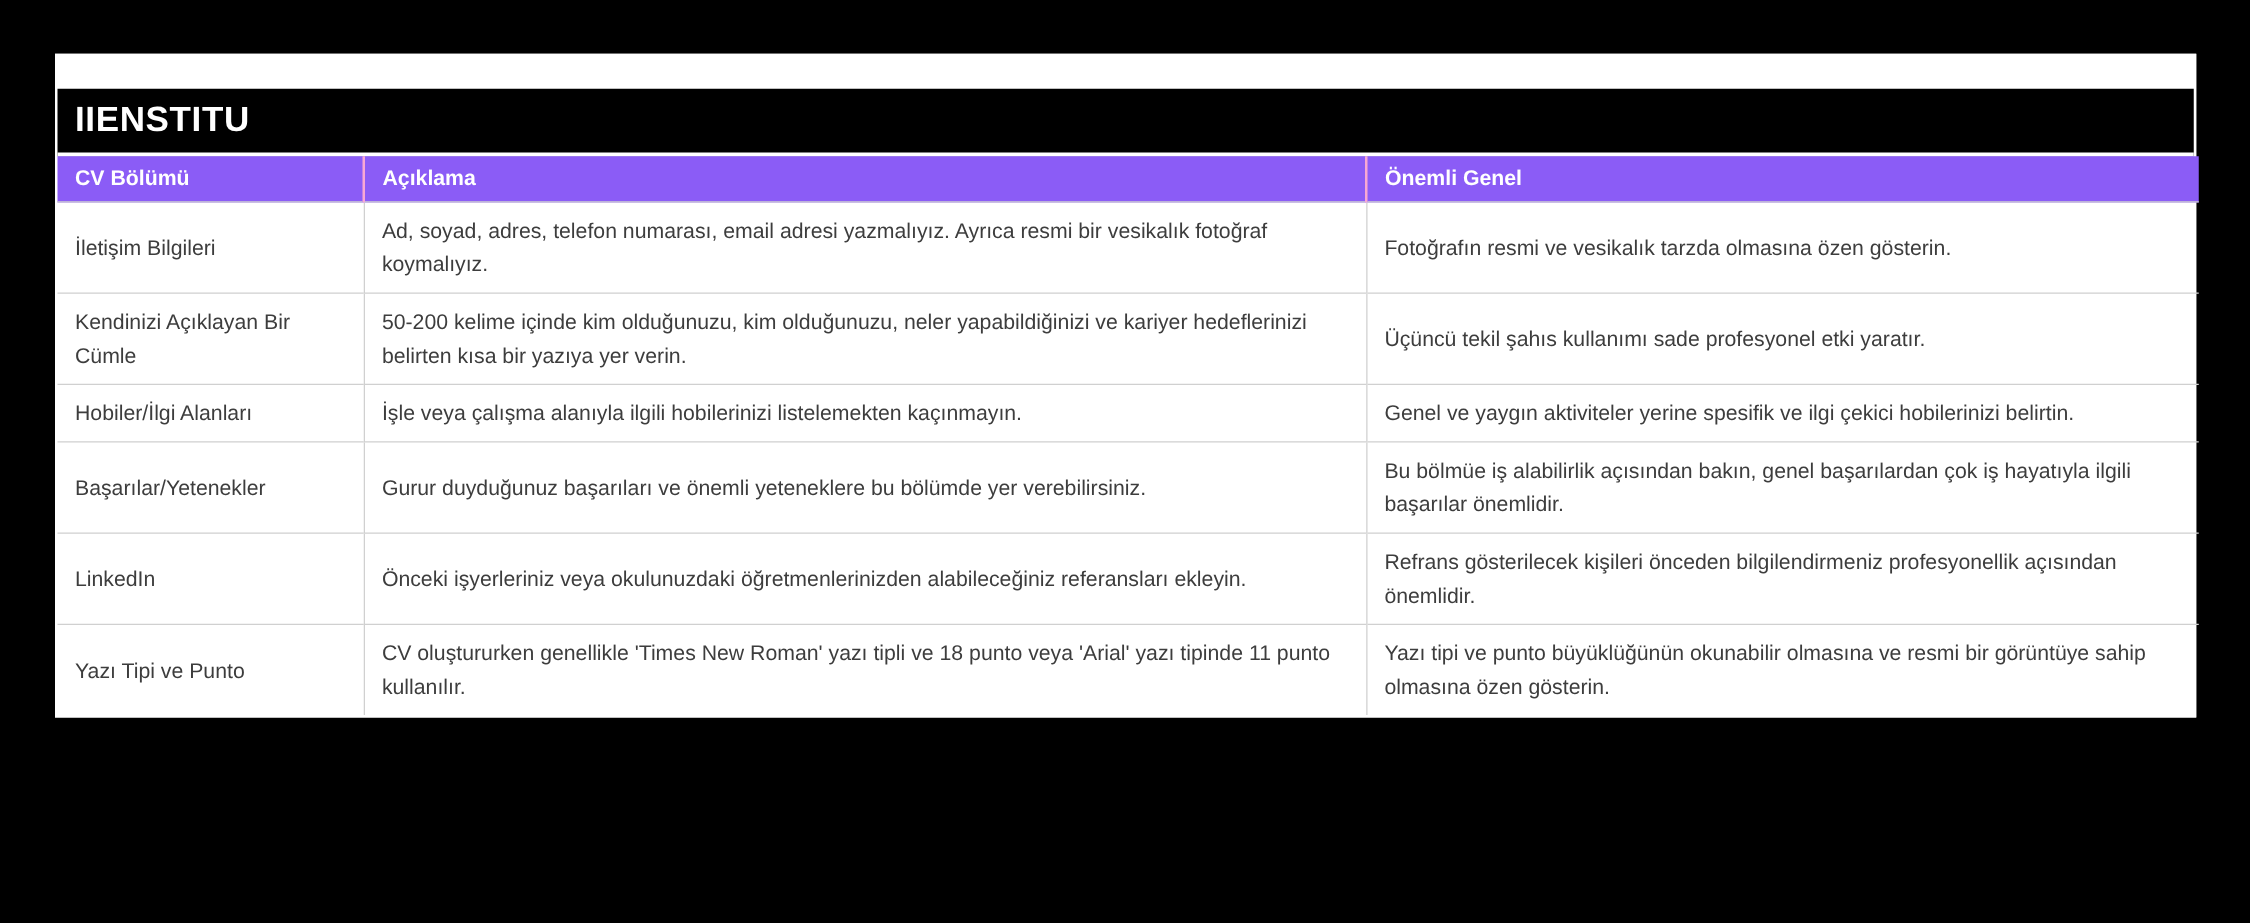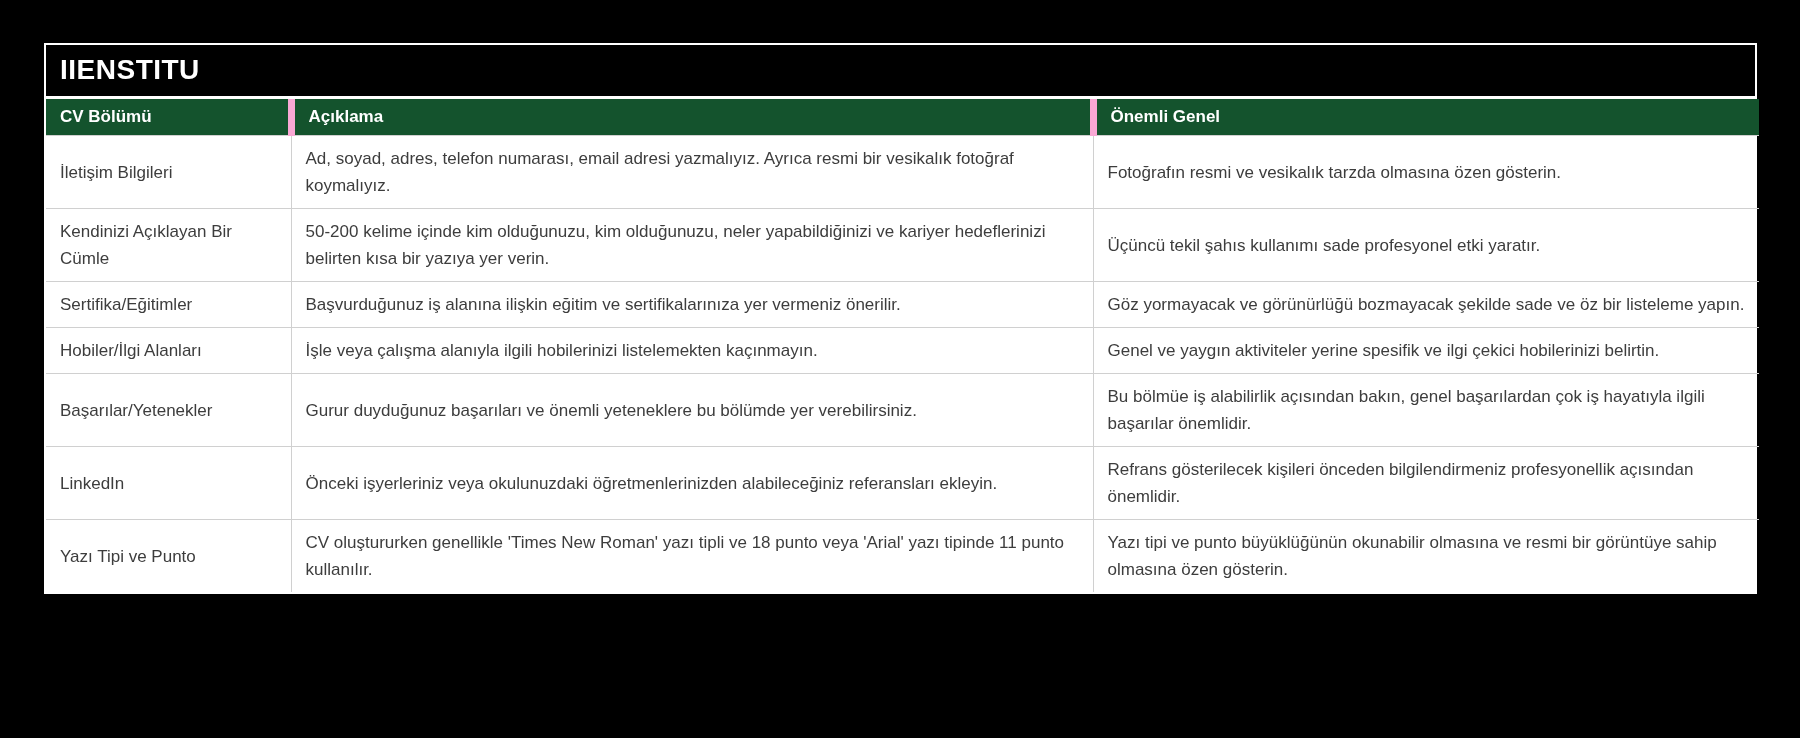--- a/index.html
+++ b/index.html
@@ -25,37 +25,38 @@
     border: 2px solid #ffffff;
   }
   .title-bar {
     background: #000000;
     color: #ffffff;
     font-size: 28px;
     font-weight: bold;
     padding: 9px 14px 10px 14px;
     border-bottom: 3px solid #ffffff;
     letter-spacing: 0.5px;
+    margin-top: 26px;
   }
   table.cv-table {
     width: 100%;
     border-collapse: collapse;
     table-layout: fixed;
   }
   table.cv-table th {
-    background: #14532d;
+    background: #8b5cf6;
     color: #ffffff;
     font-size: 17px;
     font-weight: bold;
     text-align: left;
     padding: 8px 14px;
     line-height: 20px;
   }
   table.cv-table th + th {
-    border-left: 7px solid #f9a8d4;
+    border-left: 2px solid #f9a8d4;
   }
   table.cv-table td {
     color: #3d3d3d;
     font-size: 17px;
     line-height: 27px;
     padding: 9px 14px;
     vertical-align: middle;
     border-top: 1px solid #d0d0d0;
     word-wrap: break-word;
   }
@@ -90,25 +91,20 @@
             <td>İletişim Bilgileri</td>
             <td>Ad, soyad, adres, telefon numarası, email adresi yazmalıyız. Ayrıca resmi bir vesikalık fotoğraf koymalıyız.</td>
             <td>Fotoğrafın resmi ve vesikalık tarzda olmasına özen gösterin.</td>
           </tr>
           <tr>
             <td>Kendinizi Açıklayan Bir Cümle</td>
             <td>50-200 kelime içinde kim olduğunuzu, kim olduğunuzu, neler yapabildiğinizi ve kariyer hedeflerinizi belirten kısa bir yazıya yer verin.</td>
             <td>Üçüncü tekil şahıs kullanımı sade profesyonel etki yaratır.</td>
           </tr>
           <tr>
-            <td>Sertifika/Eğitimler</td>
-            <td>Başvurduğunuz iş alanına ilişkin eğitim ve sertifikalarınıza yer vermeniz önerilir.</td>
-            <td>Göz yormayacak ve görünürlüğü bozmayacak şekilde sade ve öz bir listeleme yapın.</td>
-          </tr>
-          <tr>
             <td>Hobiler/İlgi Alanları</td>
             <td>İşle veya çalışma alanıyla ilgili hobilerinizi listelemekten kaçınmayın.</td>
             <td>Genel ve yaygın aktiviteler yerine spesifik ve ilgi çekici hobilerinizi belirtin.</td>
           </tr>
           <tr>
             <td>Başarılar/Yetenekler</td>
             <td>Gurur duyduğunuz başarıları ve önemli yeteneklere bu bölümde yer verebilirsiniz.</td>
             <td>Bu bölmüe iş alabilirlik açısından bakın, genel başarılardan çok iş hayatıyla ilgili başarılar önemlidir.</td>
           </tr>
           <tr>

